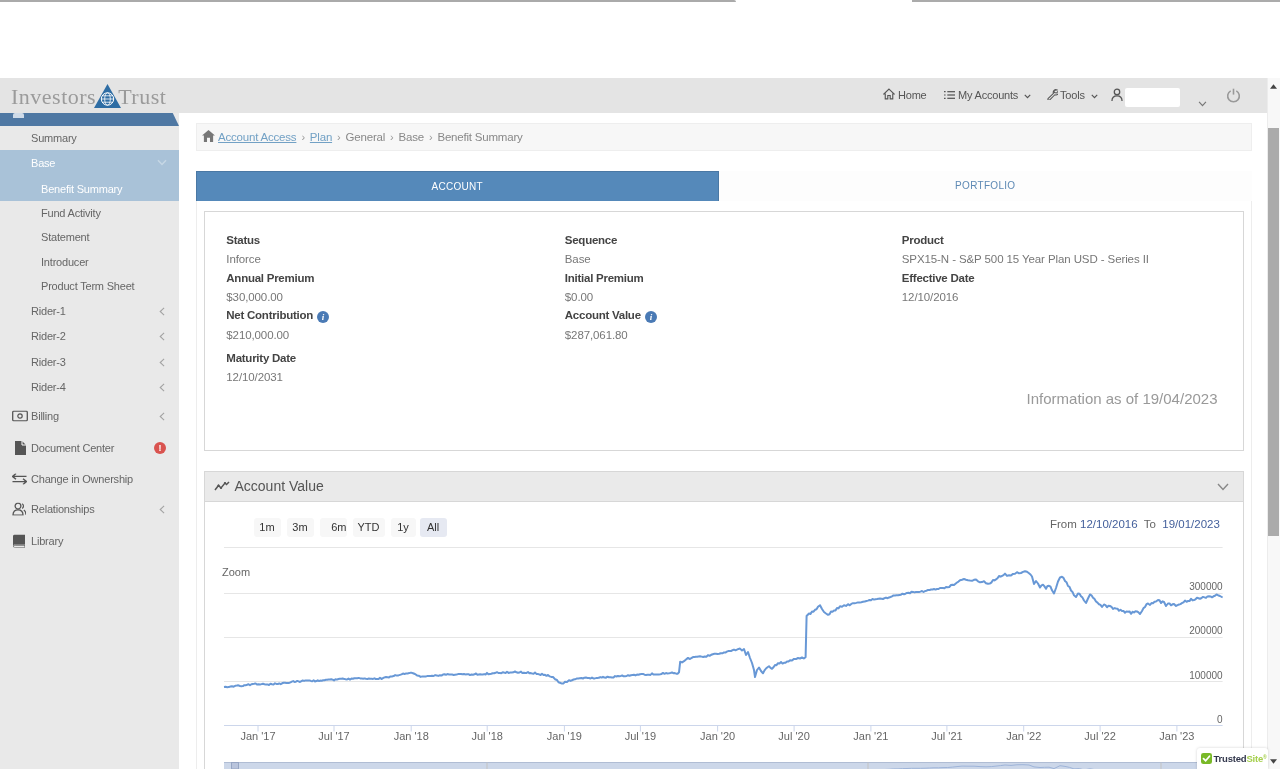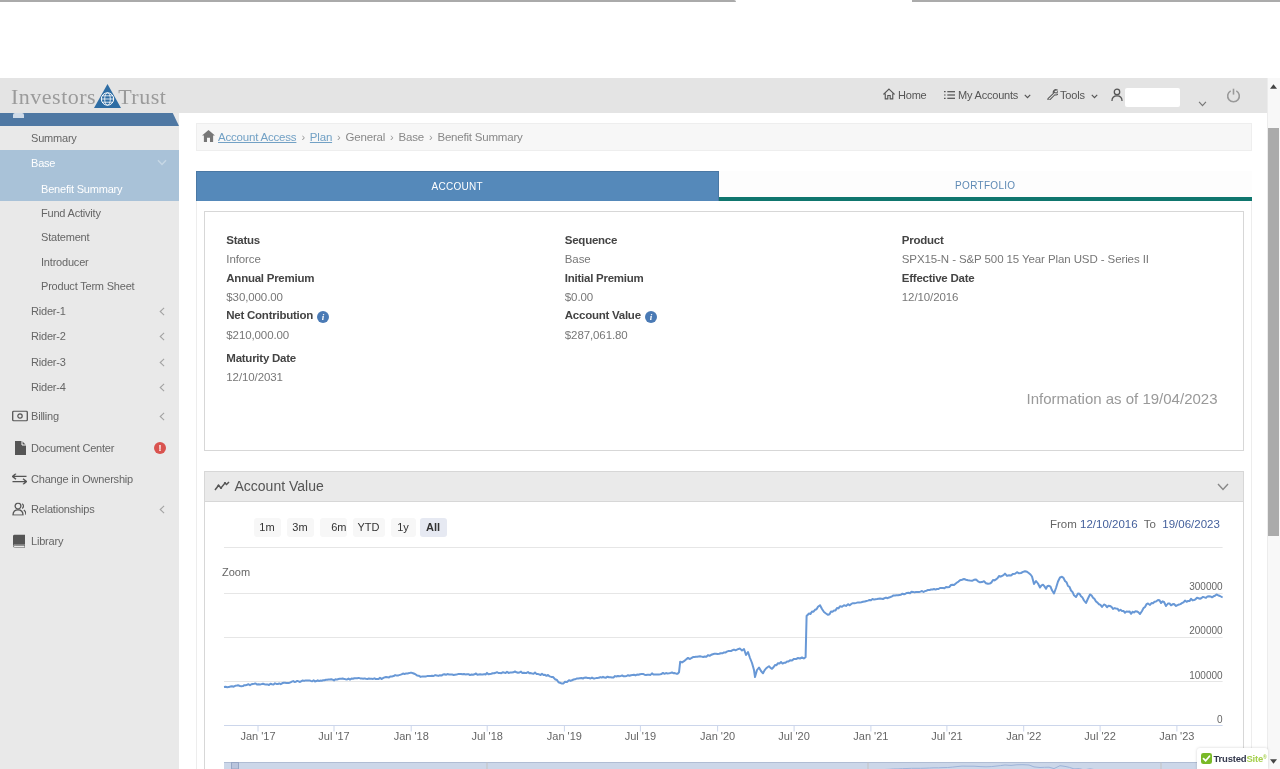--- a/index.html
+++ b/index.html
@@ -25,21 +25,21 @@
   color:#fff; font-size:9px; font-weight:bold; text-align:center; line-height:12px; }
 
 #crumb { left:195.5px; top:122.5px; width:1056px; height:28px; background:#f7f7f7; border:1px solid #eee;
   font-size:11.5px; letter-spacing:-0.2px; color:#888; line-height:26px; padding-left:5.5px; white-space:nowrap; }
 #crumb a { color:#72a1c5; text-decoration:underline; }
 .crumbsep { color:#999; margin:0 5px; font-size:11px; }
 
 #tabacct { left:195.5px; top:171px; width:523.5px; height:30.5px; background:#5589ba; color:#fff;
   font-size:10px; text-align:center; line-height:30px; letter-spacing:0.3px; border:1px solid #4a78a4; border-bottom:none; }
 #tabport { left:719px; top:171px; width:532.5px; height:30.5px; background:#fdfdfd; color:#5d89b4;
-  font-size:10px; text-align:center; line-height:30px; letter-spacing:0.3px; border-bottom:5px solid #0f766e; }
+  font-size:10px; text-align:center; line-height:30px; letter-spacing:0.3px; border-bottom:1px solid #0f766e; }
 
 #wrap { left:195.5px; top:201px; width:1056px; height:568px; background:#fff;
   border-left:1px solid #ededed; border-right:1px solid #ededed; }
 .panel { position:absolute; left:203.5px; width:1040px; background:#fff; border:1px solid #d7d7d7; }
 .phead { height:30px; background:#eaeaea; border-bottom:1px solid #d7d7d7; position:relative; }
 .ptitle { position:absolute; left:30px; top:0; line-height:29px; font-size:14px; color:#555; }
 .pchev { position:absolute; right:14px; top:0; line-height:29px; color:#888; }
 .flabel { position:absolute; font-size:11.5px; letter-spacing:-0.25px; font-weight:bold; color:#444; white-space:nowrap; transform:translateY(-50%); }
 .fvalue { position:absolute; font-size:11.5px; letter-spacing:-0.1px; color:#777; white-space:nowrap; transform:translateY(-50%); }
 .iicon { display:inline-block; width:12px; height:12px; background:#4a7ab5; border-radius:50%; color:#fff;
@@ -212,22 +212,22 @@
         <path d="M1 1 L6 6.4 L11 1" fill="none" stroke="#888" stroke-width="1.4"></path>
       </svg>
  </div>
 </div>
 <div class="abs" style="left:222px;top:518px;height:19px;line-height:19px;font-size:11px;color:#666;margin-top:45px;">Zoom</div>
 <div class="abs zoombtn" style="left:253.5px;width:27px;">1m</div>
 <div class="abs zoombtn" style="left:286.5px;width:27px;">3m</div>
 <div class="abs zoombtn" style="left:319.5px;width:27px;text-align:right;">6m</div>
 <div class="abs zoombtn" style="left:352.5px;width:32px;">YTD</div>
 <div class="abs zoombtn" style="left:390.5px;width:25px;">1y</div>
-<div class="abs zoombtn" style="left:419.5px;width:27px;background:#e6e9f2;font-weight:bold;text-align:center;">All</div>
-<div class="abs" style="left:1050px;top:518px;width:172px;height:14px;font-size:11.5px;color:#666;white-space:nowrap;">From <span style="color:#44609c;">12/10/2016</span>&nbsp; To &nbsp;<span style="color:#44609c;">19/06/2023</span></div>
+<div class="abs zoombtn" style="left:419.5px;width:27px;background:#e6e9f2;font-weight:normal;text-align:center;">All</div>
+<div class="abs" style="left:1050px;top:518px;width:172px;height:14px;font-size:11.5px;color:#666;white-space:nowrap;">From <span style="color:#44609c;">12/10/2016</span>&nbsp; To &nbsp;<span style="color:#44609c;">19/01/2023</span></div>
 <svg class="abs" style="left:0;top:0;" width="1280" height="769" viewBox="0 0 1280 769">
   <g stroke="#e6e6e6" stroke-width="1">
     <line x1="224" y1="547.5" x2="1222.6" y2="547.5"></line>
     <line x1="224" y1="593.5" x2="1222.6" y2="593.5"></line>
     <line x1="224" y1="637.5" x2="1222.6" y2="637.5"></line>
     <line x1="224" y1="681.5" x2="1222.6" y2="681.5"></line>
   </g>
   <line x1="224" y1="725.5" x2="1222.6" y2="725.5" stroke="#ccd6eb" stroke-width="1"></line>
   <g stroke="#ccd6eb" stroke-width="1">
       <line x1="258.0" y1="725.8" x2="258.0" y2="731.5"></line>

